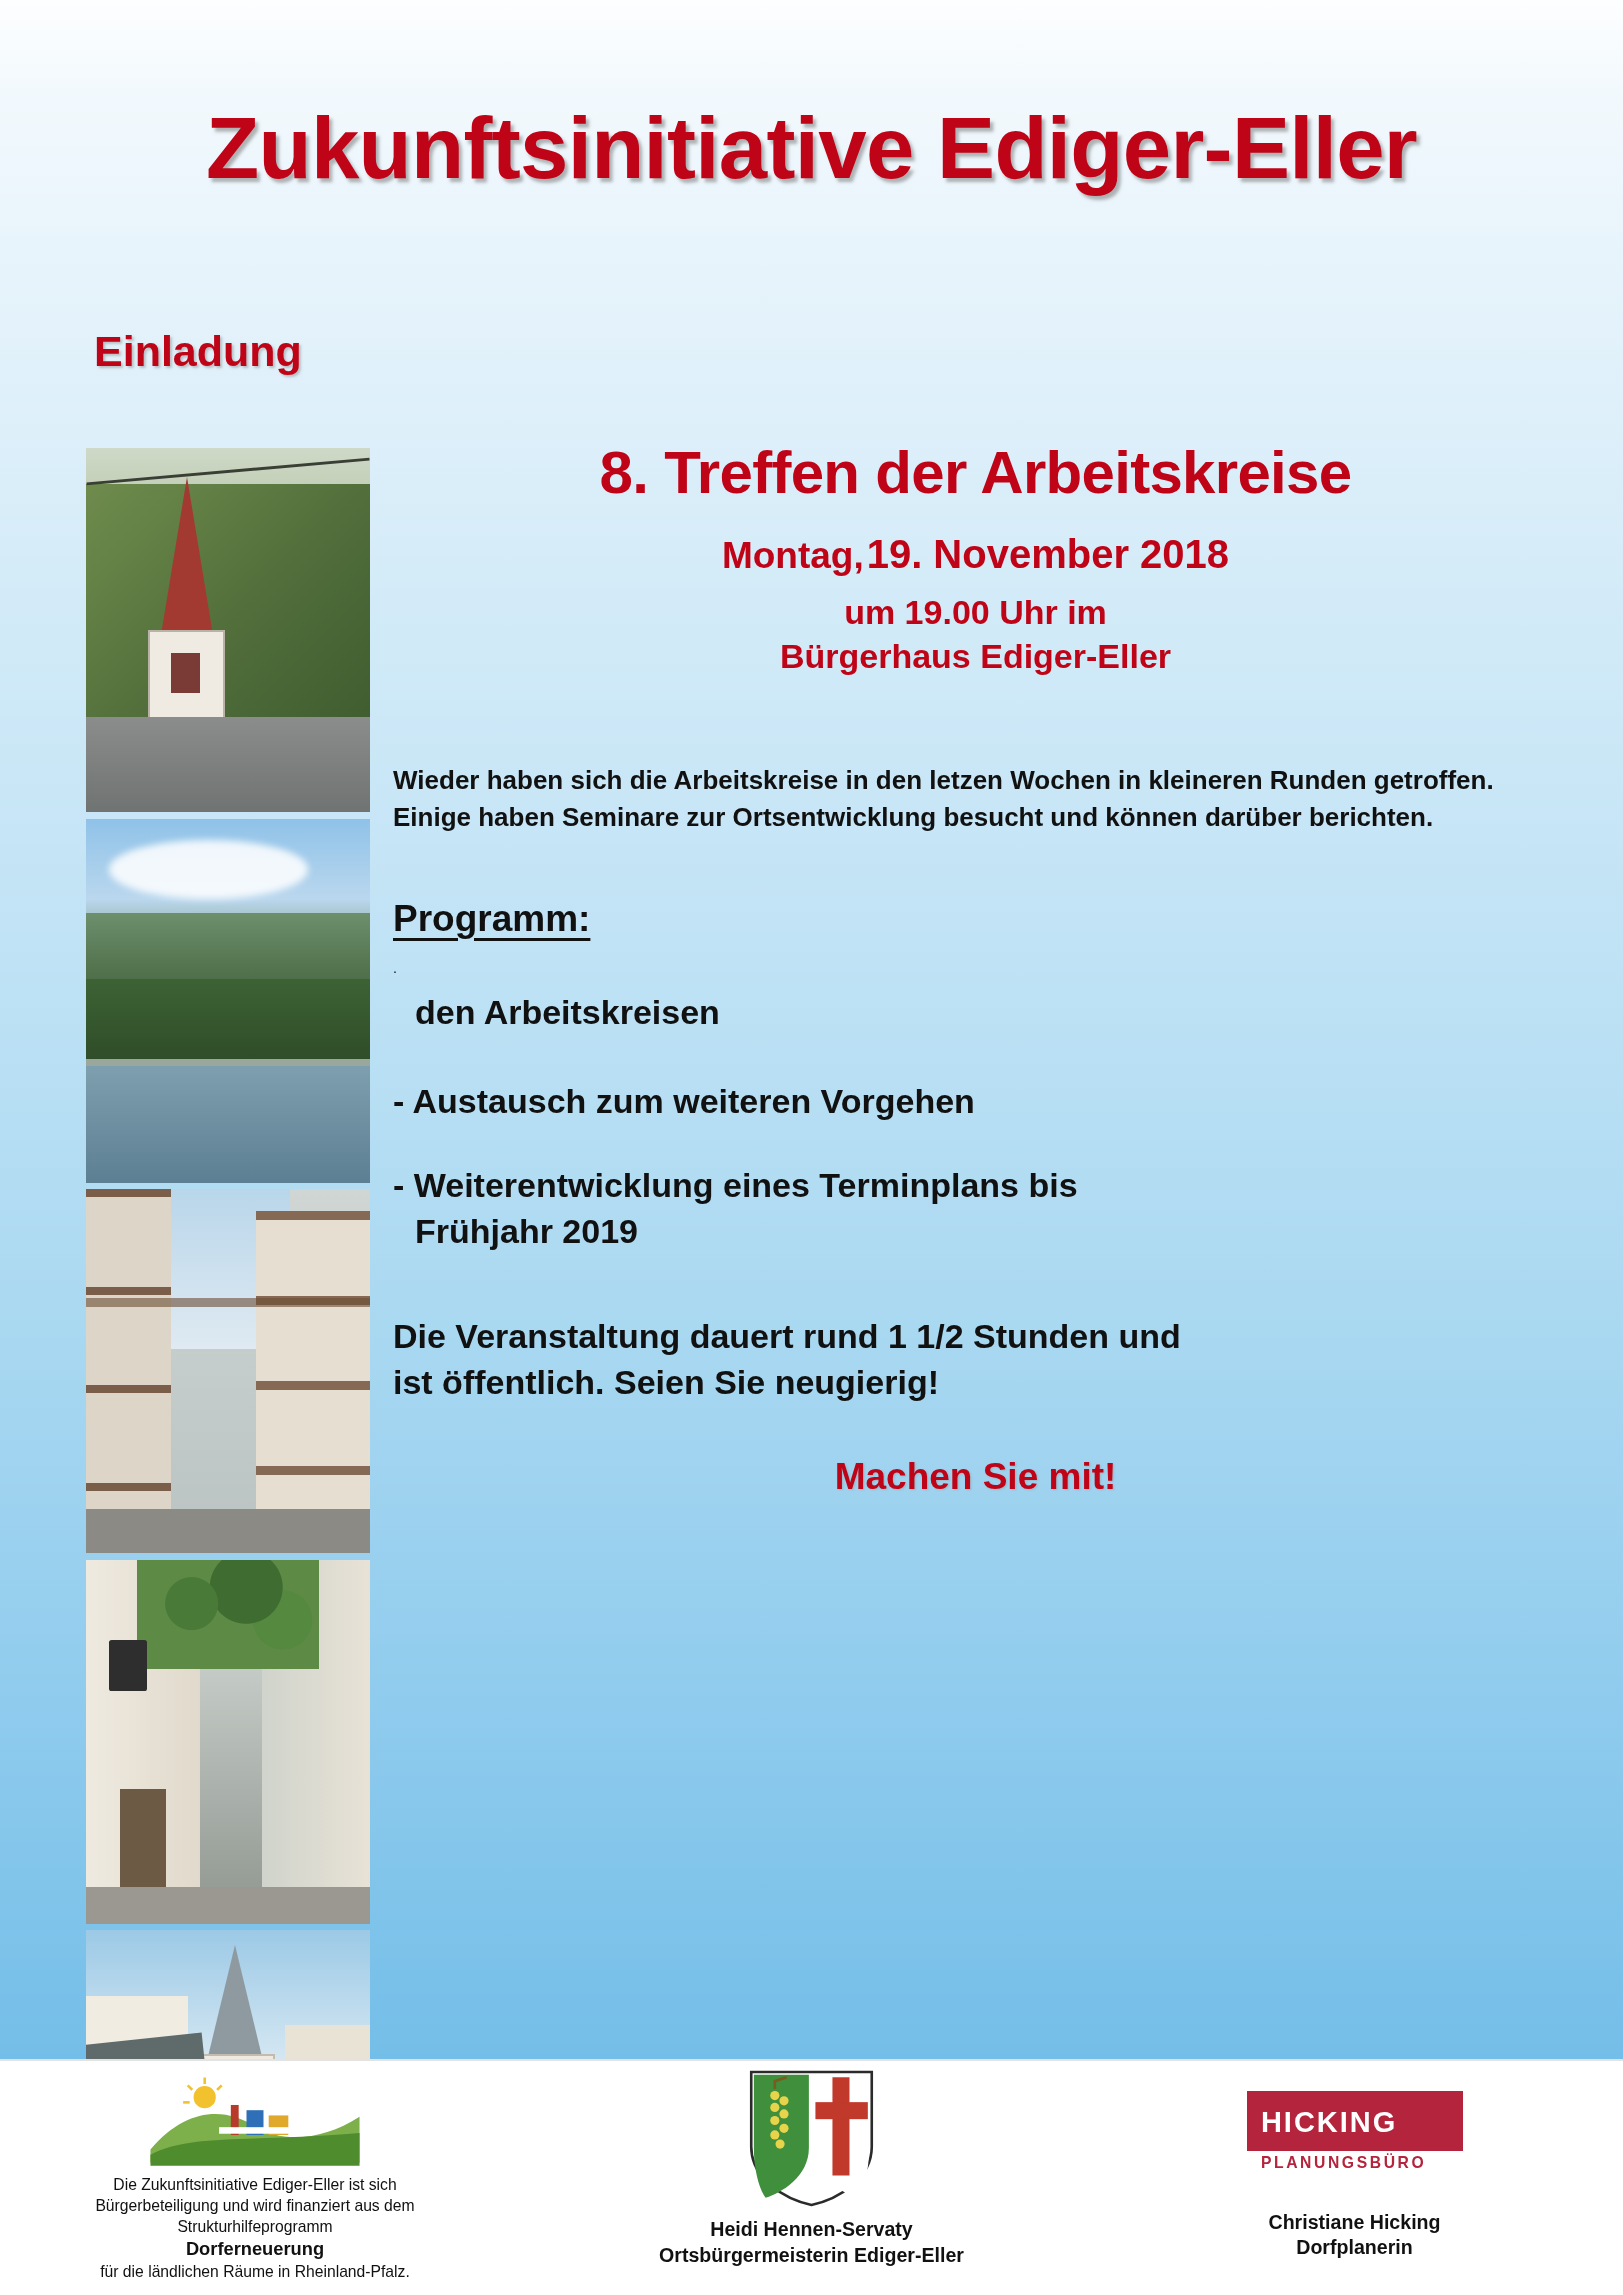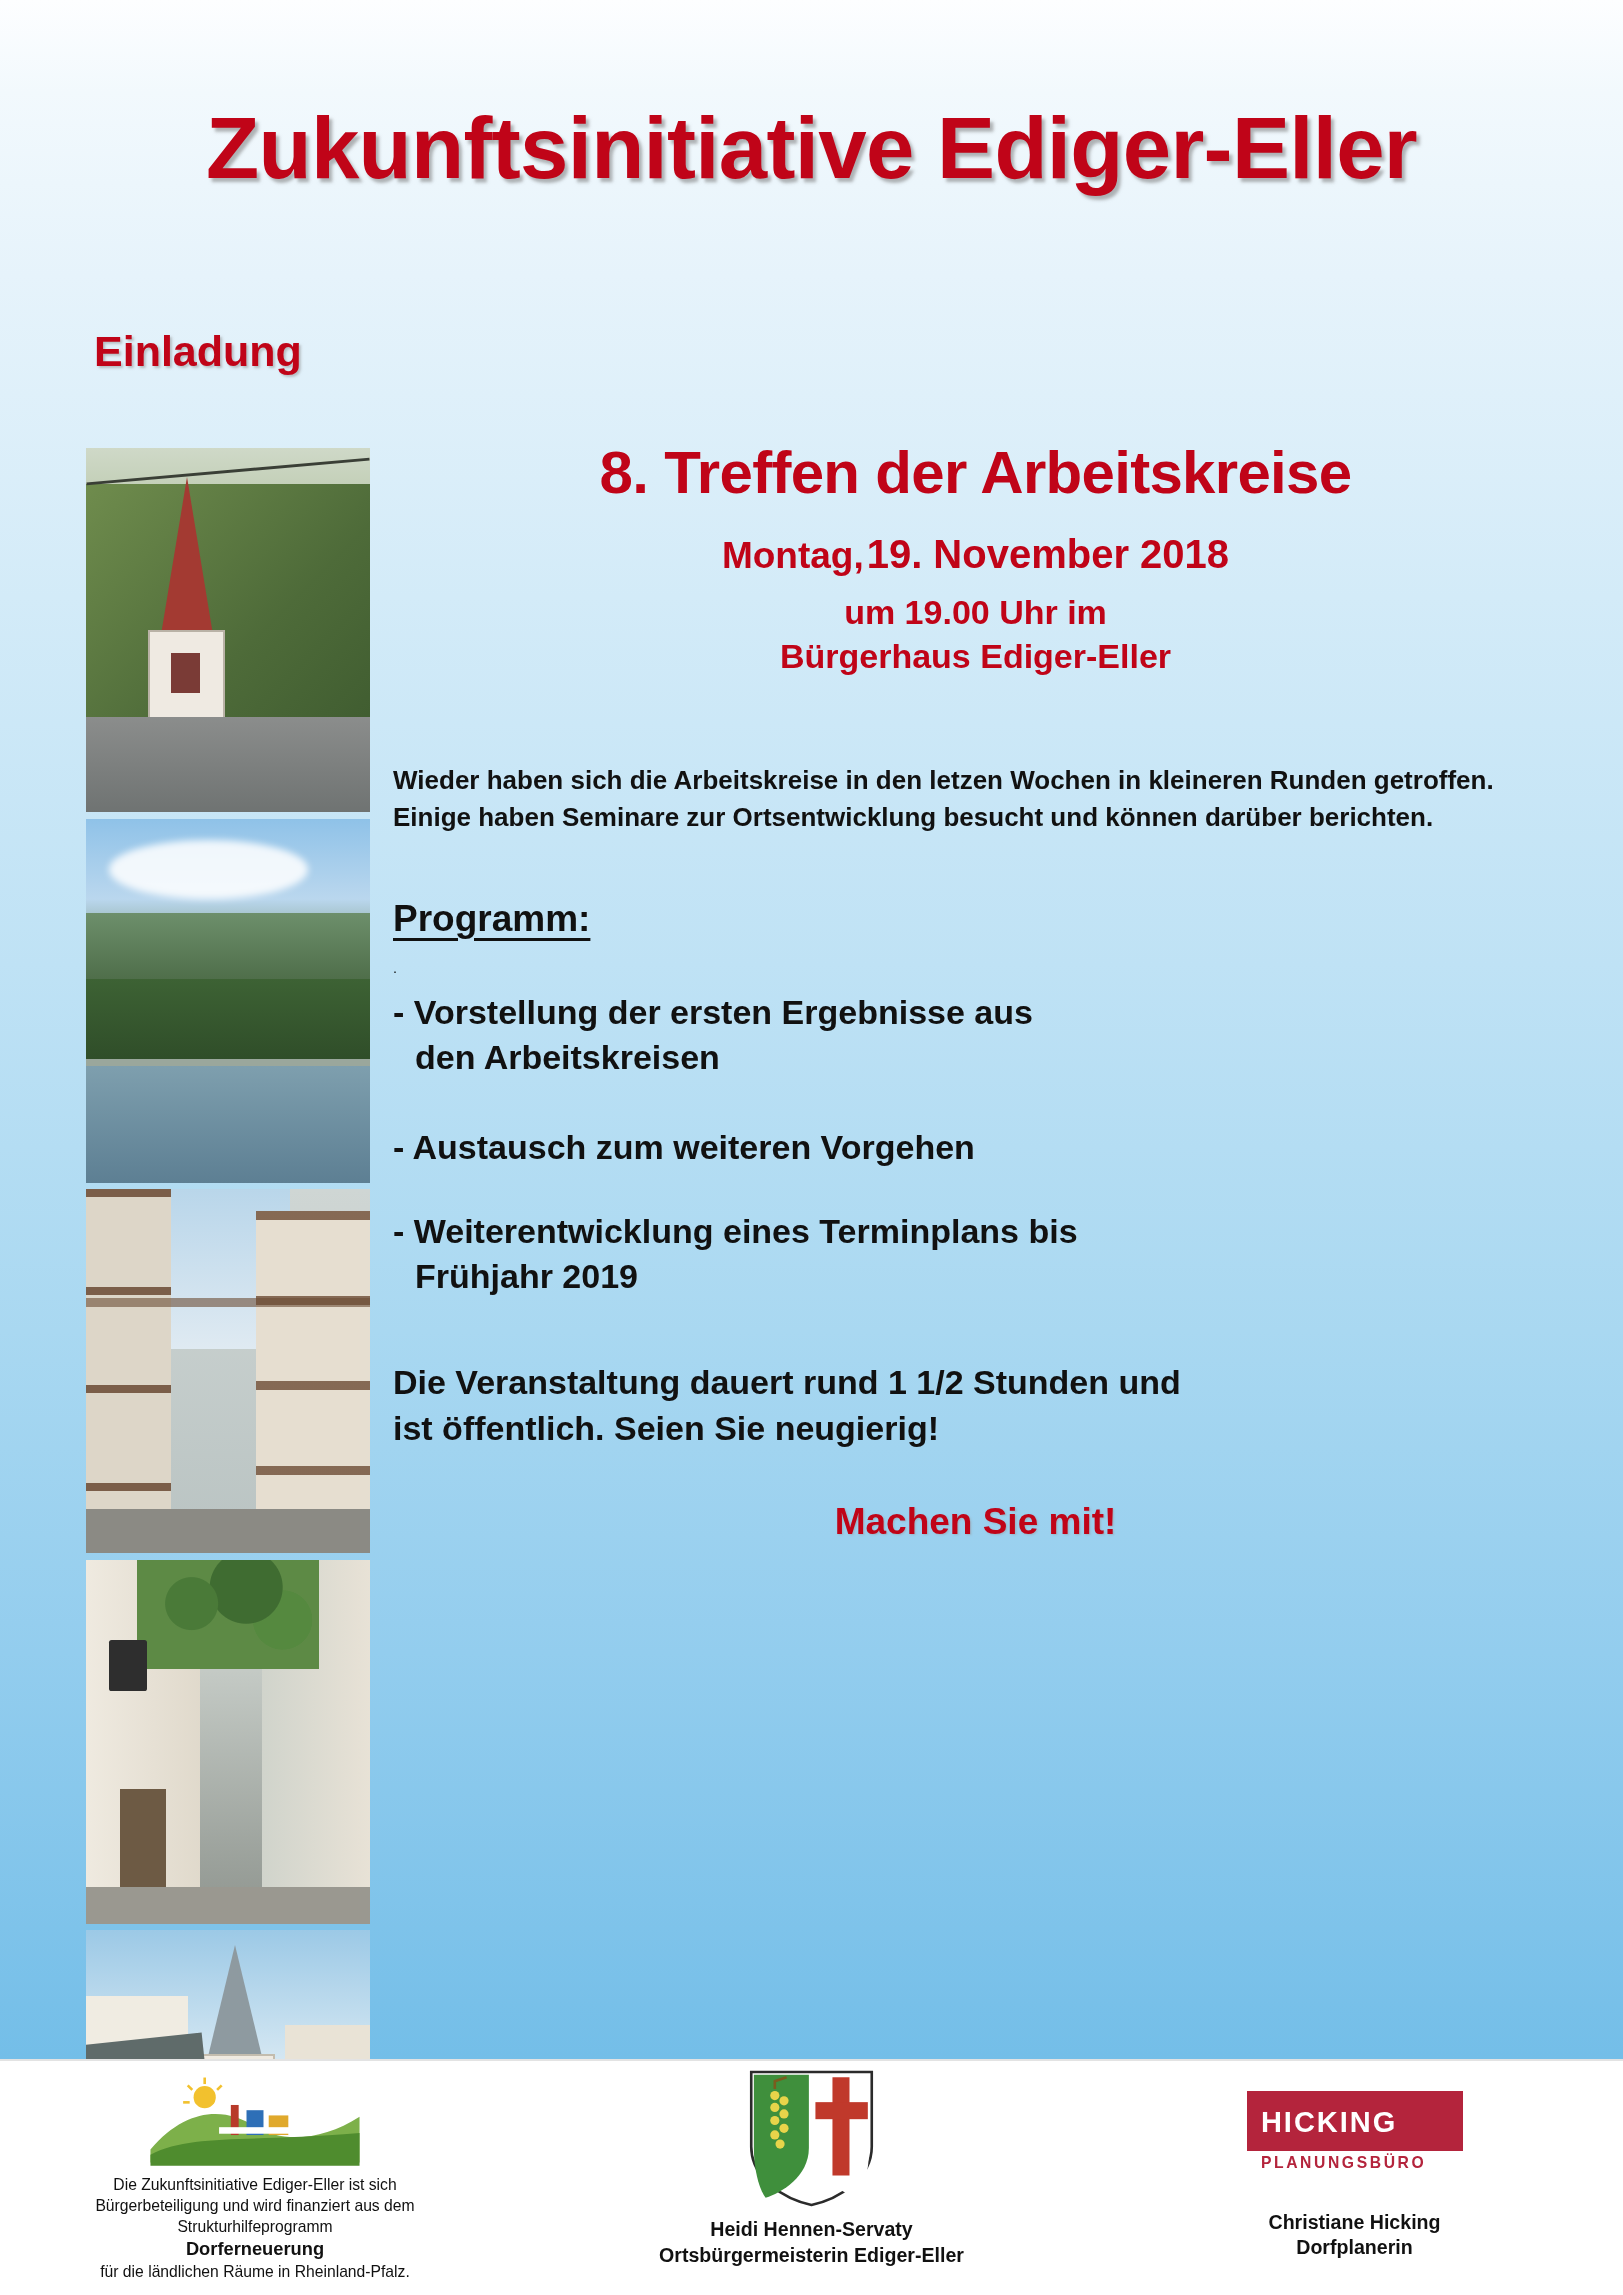--- a/index.html
+++ b/index.html
@@ -293,21 +293,20 @@
       <div>Bürgerhaus Ediger-Eller</div>
     </div>
 
     <div class="intro">Wieder haben sich die Arbeitskreise in den letzen Wochen  in kleineren Runden getroffen. Einige haben Seminare zur Ortsentwicklung besucht und können darüber berichten.</div>
 
     <div class="programm">Programm:</div>
 
     <div class="dot-tiny">.</div>
 
     <div class="bullet">
-      <span>- Vorstellung der ersten Ergebnisse aus</span>
       <span class="ind">den Arbeitskreisen</span>
     </div>
 
     <div class="bullet" style="margin-top:44px;">
       <span>- Austausch zum weiteren Vorgehen</span>
     </div>
 
     <div class="bullet" style="margin-top:38px;">
       <span>- Weiterentwicklung eines Terminplans bis</span>
       <span class="ind">Frühjahr 2019</span>

